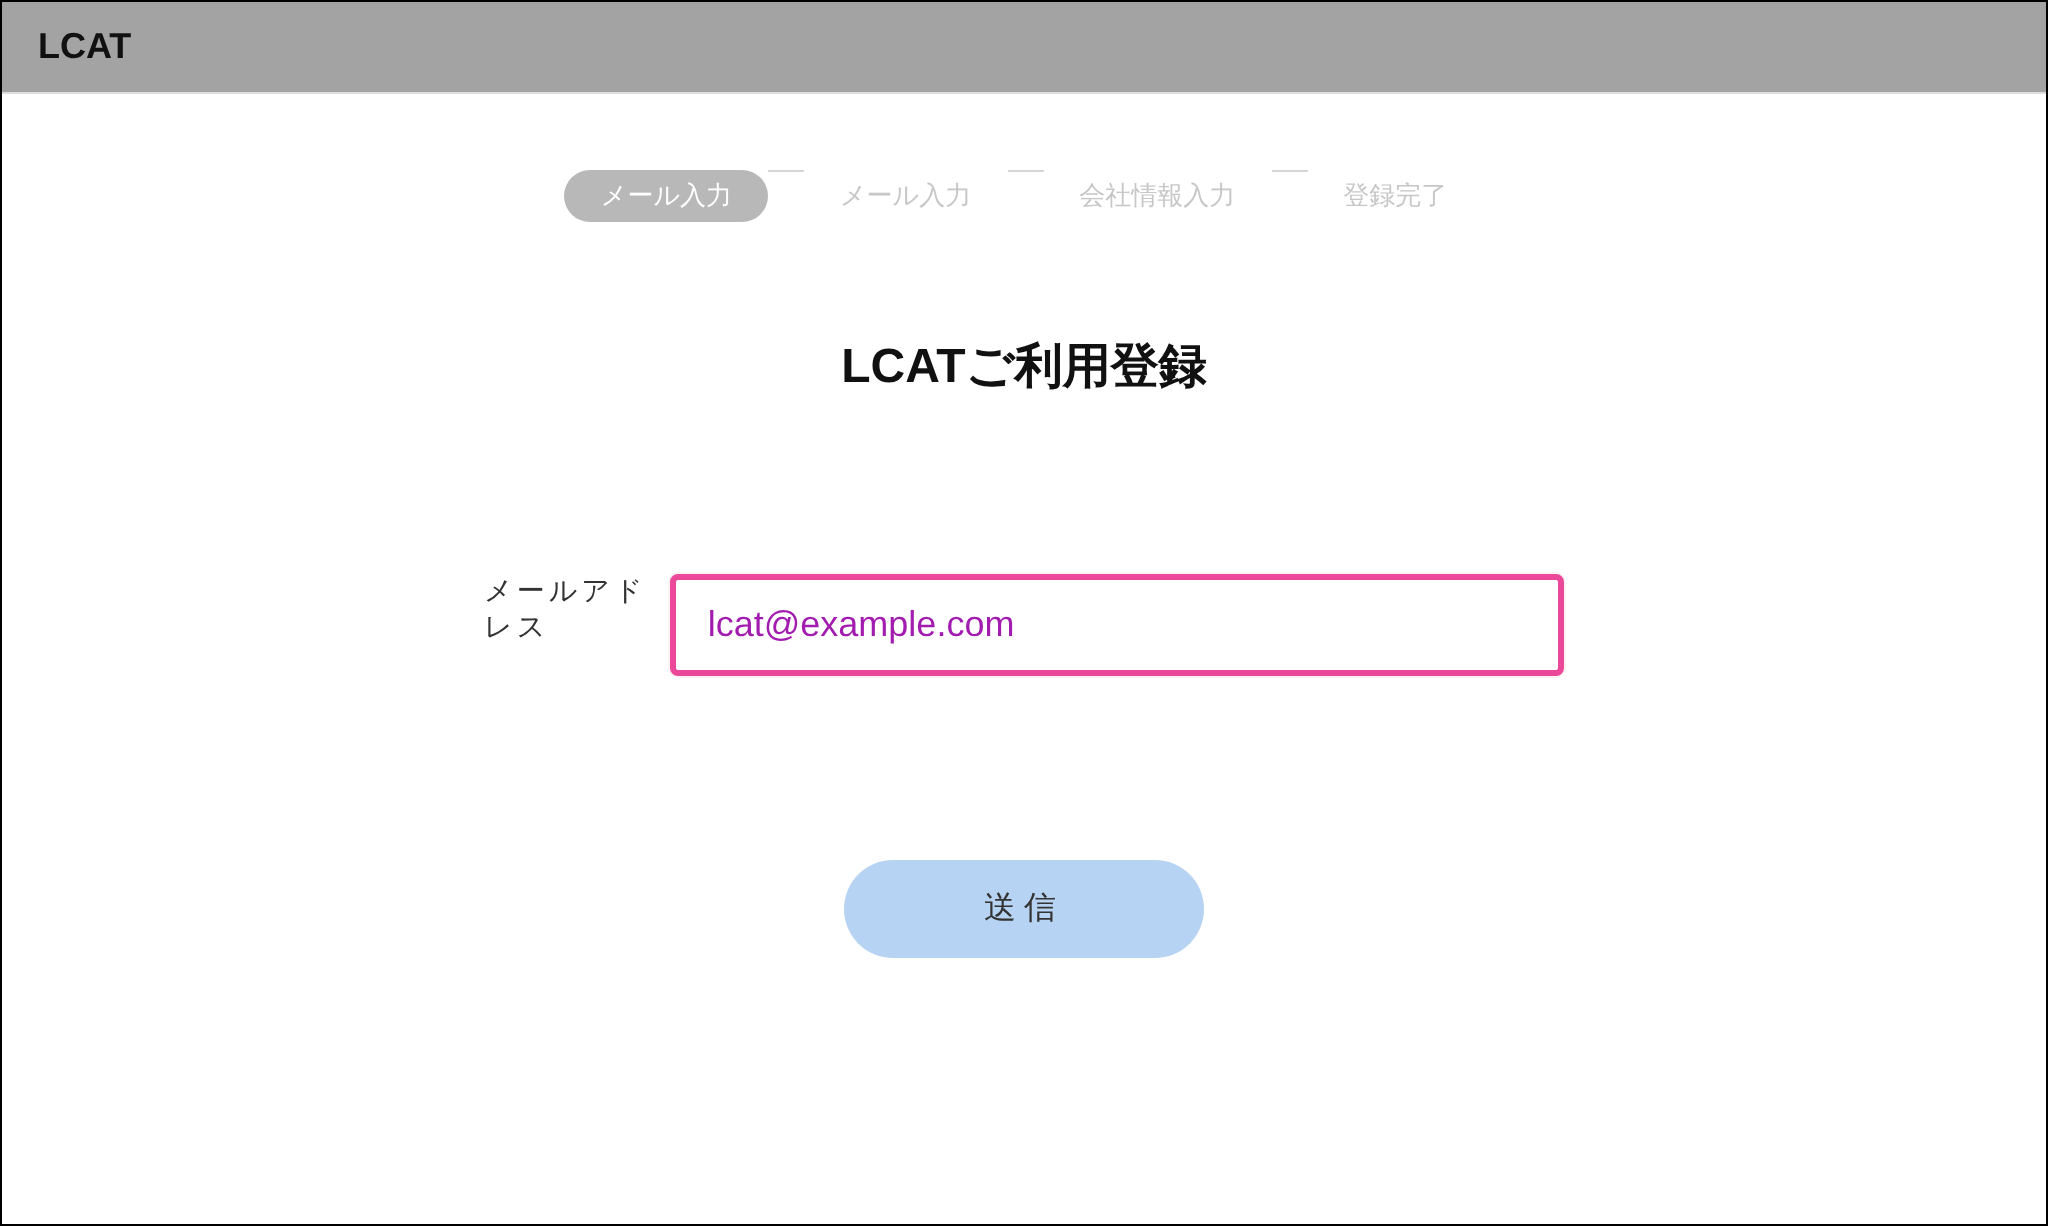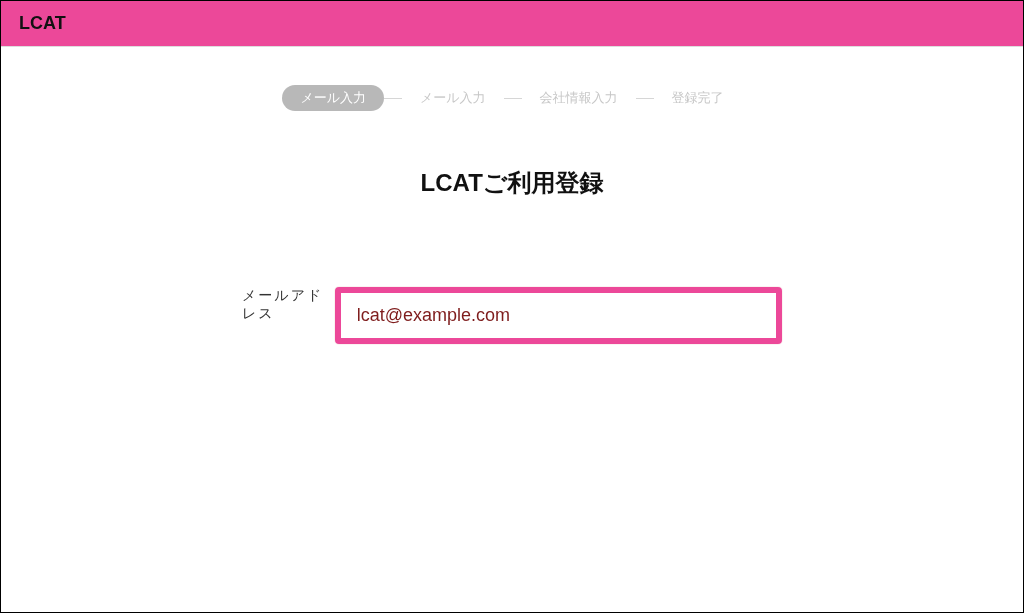--- a/index.html
+++ b/index.html
@@ -9,38 +9,37 @@
     }
     body {
       font-family: -apple-system, BlinkMacSystemFont, "Helvetica Neue", "Hiragino Sans", "Hiragino Kaku Gothic ProN", "Meiryo", sans-serif;
       width: 1024px;
       height: 613px;
       background: #fff;
       border: 1px solid #000;
       overflow: hidden;
     }
     .header {
-      background: #ec4899;
+      background: #a3a3a3;
       padding: 12px 18px;
       border-bottom: 1px solid #ddd;
     }
     .app-title {
       font-weight: bold;
       font-size: 18px;
       color: #111;
     }
     .content {
       padding-top: 38px;
       display: flex;
       flex-direction: column;
       align-items: center;
     }
     .stepper {
       display: flex;
-      align-items: center;
       gap: 0;
       margin-bottom: 56px;
     }
     .step {
       display: inline-flex;
       align-items: center;
       justify-content: center;
       padding: 4px 18px;
       border-radius: 14px;
       font-size: 13px;
@@ -72,25 +71,25 @@
     .field-label {
       font-size: 14px;
       color: #333;
       letter-spacing: 2px;
       margin-bottom: 10px;
     }
     .email-input {
       width: 100%;
       padding: 12px 16px;
       font-size: 18px;
-      border: 6px solid #ec4899;
+      border: 3px solid #ec4899;
       border-radius: 4px;
       box-shadow: 0 0 0 1px rgba(230,169,164,0.15);
       outline: none;
-      color: #7f1d1d;
+      color: #a21caf;
     }
     .submit-wrapper {
       display: flex;
       justify-content: center;
       margin-top: 92px;
     }
     .submit-button {
       background: #b7d3f3;
       color: #333;
       border: none;
@@ -121,14 +120,17 @@
     <span class="step inactive">登録完了</span>
   </div>
 
   <h1 class="page-title">LCATご利用登録</h1>
 
   <div class="form-section">
     <label class="field-label">メールアドレス</label>
     <input type="text" class="email-input" value="lcat@example.com" style="">
   </div>
 
+  <div class="submit-wrapper">
+    <button class="submit-button">送信</button>
+  </div>
 
 </div>
 
 </body></html>

